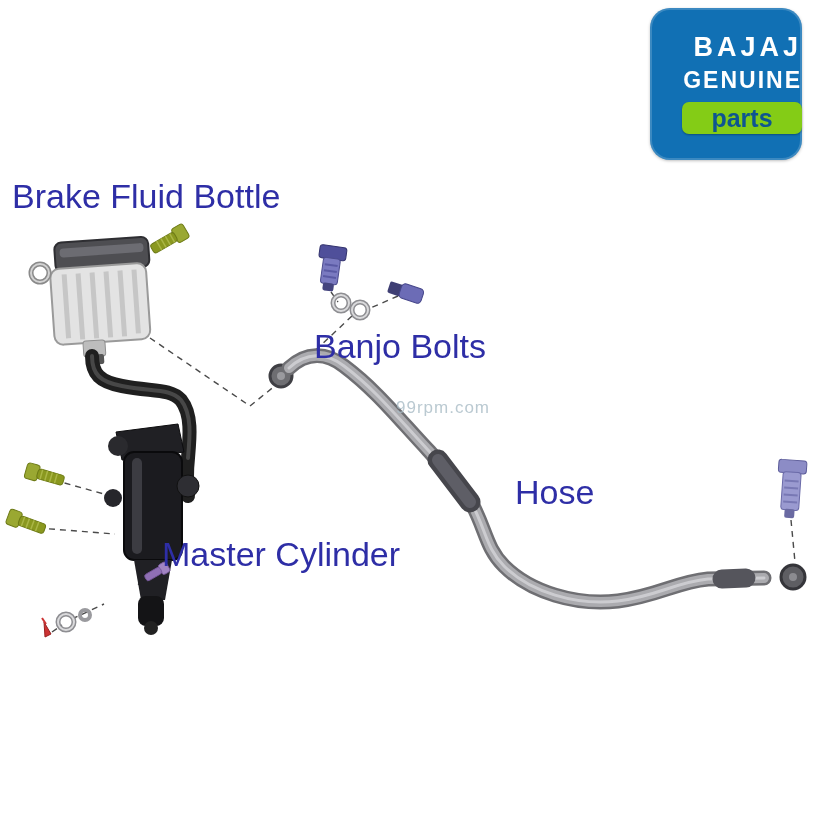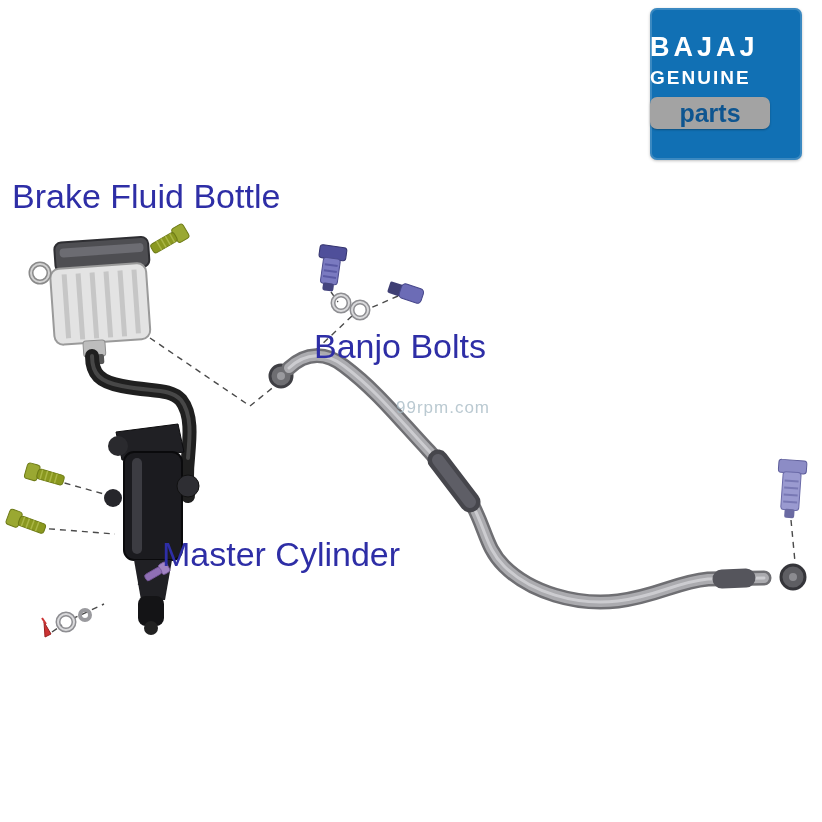--- a/index.html
+++ b/index.html
@@ -25,34 +25,34 @@
     position:absolute; left:356px; top:398px;
     font-size:17px; color:#a9bcc6; opacity:.8;
     letter-spacing:1px;
     margin-left:40px;
   }
 
   .logo {
     position:absolute; left:650px; top:8px;
     width:152px; height:152px;
     background:var(--logo-bg,#1170b4);
-    border-radius:7px;
-    display:flex; flex-direction:column; align-items:flex-start;
+    border-radius:20px;
+    display:flex; flex-direction:column; align-items:flex-end;
     box-shadow: inset 0 0 0 2px rgba(255,255,255,.18), 0 1px 3px rgba(0,0,0,.25);
   }
   .logo-brand {
     margin-top:24px; color:var(--logo-text,#fff);
     font-weight:bold; font-size:27px; letter-spacing:4px;
   }
   .logo-genuine {
     margin-top:4px; color:var(--logo-text,#fff);
-    font-size:19px; letter-spacing:2px; font-weight:bold;
+    font-size:23px; letter-spacing:2px; font-weight:bold;
   }
   .logo-parts-pill {
-    margin-top:8px; width:120px; height:32px; background:#a3a3a3;
+    margin-top:8px; width:120px; height:32px; background:#84cc16;
     border-radius:7px; display:flex; align-items:center; justify-content:center;
     box-shadow:0 1px 2px rgba(0,0,0,.3);
   }
   .logo-parts-pill span {
     color:var(--parts-text,#0e5590); font-size:25px; font-weight:bold; line-height:1;
   }
 </style>
 </head>
 <body>
 
@@ -177,20 +177,21 @@
     <g>
       <path d="M44 622 l7 12 l-6 3 z" fill="#cc3333" stroke="#992222" stroke-width="1"></path>
       <line x1="42" y1="618" x2="46" y2="624" stroke="#cc3333" stroke-width="2"></line>
     </g>
   </svg>
 
   <div class="watermark">99rpm.com</div>
 
   <div class="label label-banjo">Banjo Bolts</div>
   <div class="label label-bottle">Brake Fluid Bottle</div>
+  <div class="label label-hose">Hose</div>
   <div class="label label-master">Master Cylinder</div>
 
   <div class="logo">
     <div class="logo-brand">BAJAJ</div>
     <div class="logo-genuine">GENUINE</div>
     <div class="logo-parts-pill">
       <span>parts</span>
     </div>
   </div>
 

